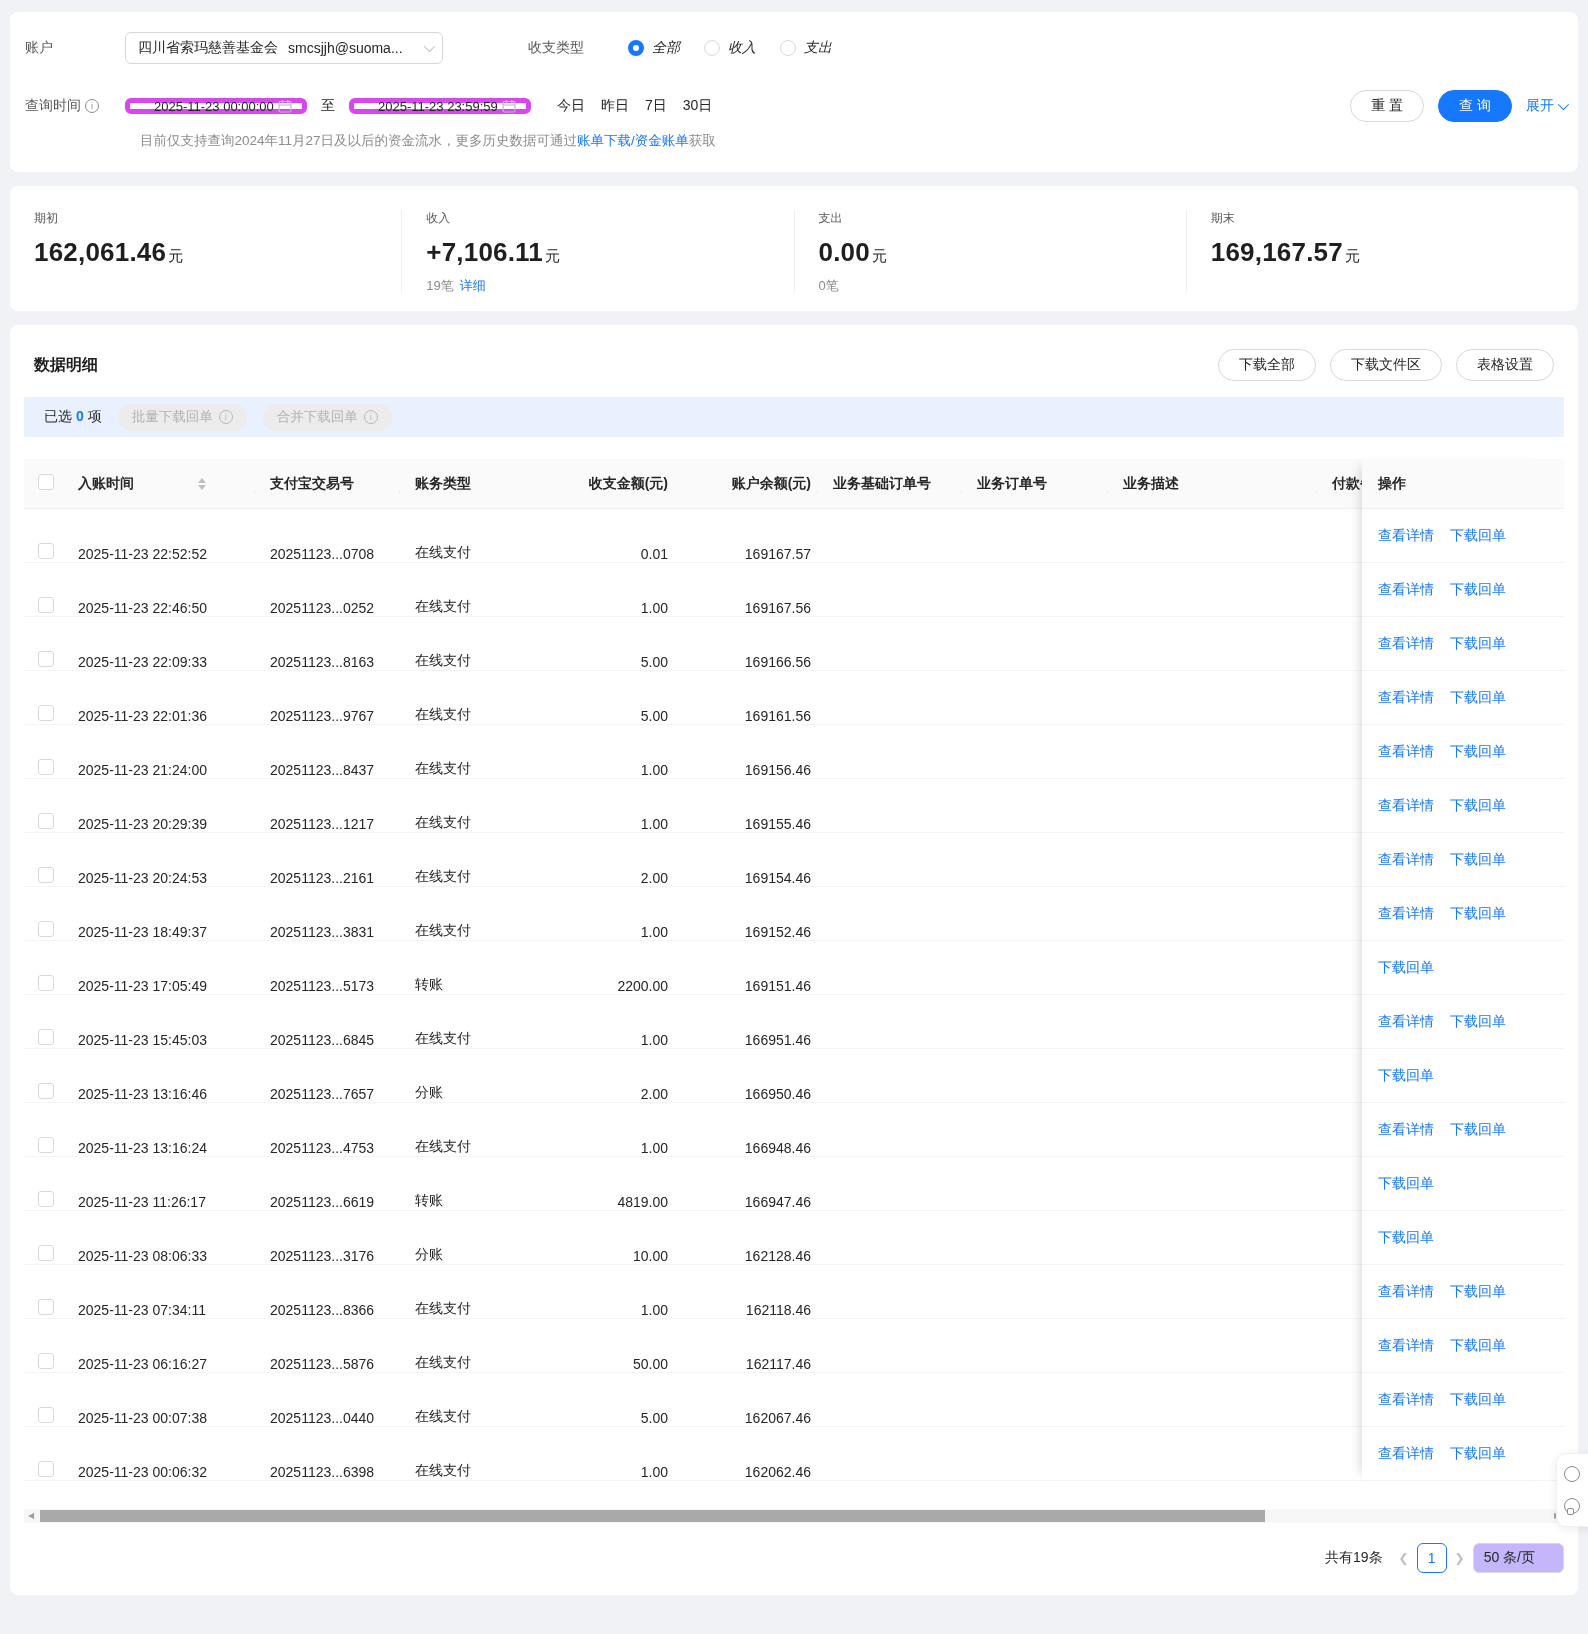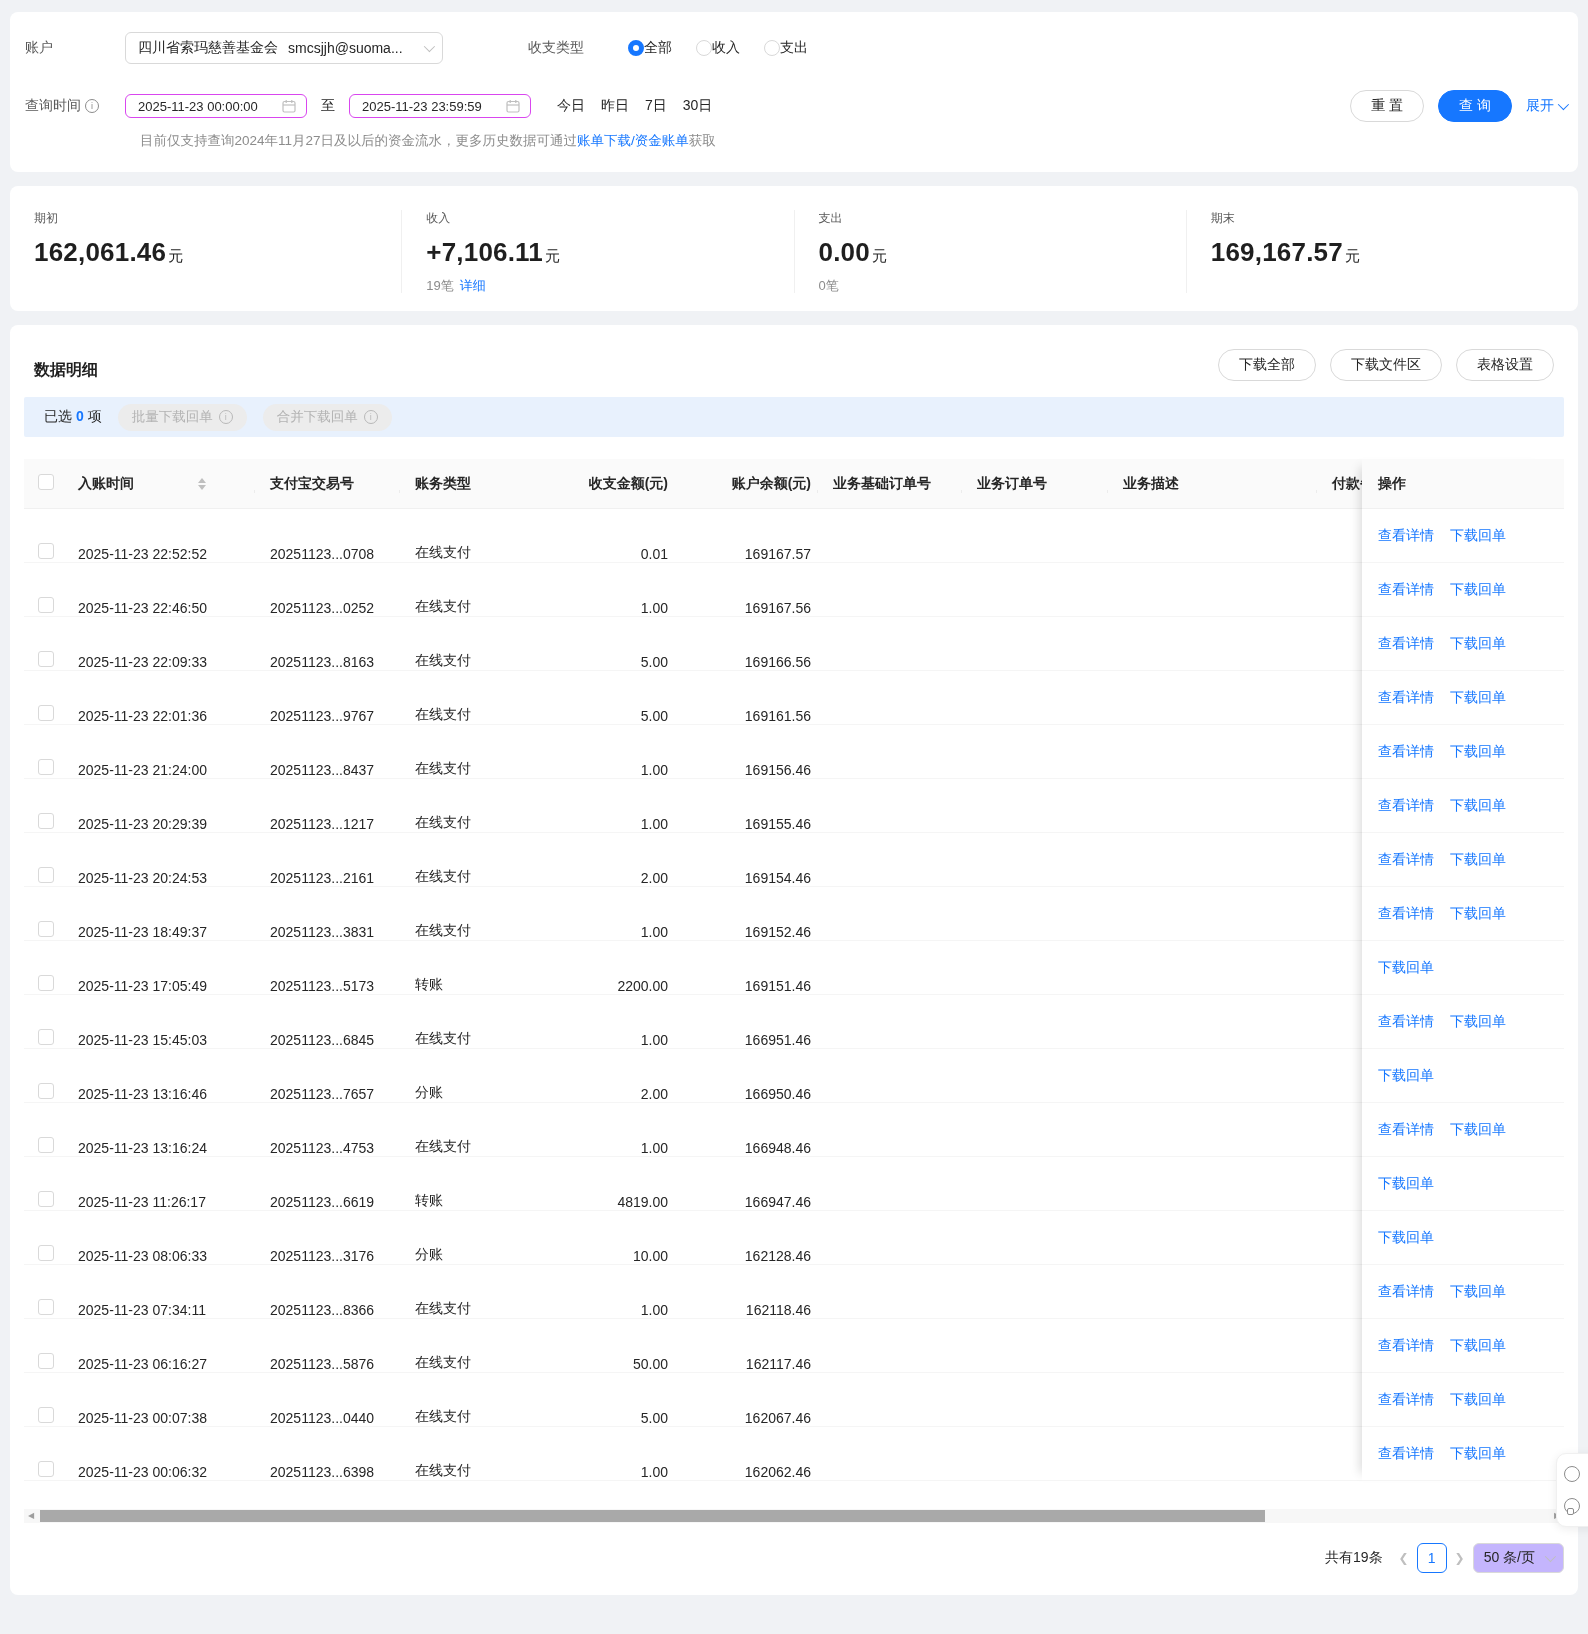--- a/index.html
+++ b/index.html
@@ -11,24 +11,24 @@
   .filter-card { margin-top:12px; padding:20px 12px 22px 15px; }
   .frow { display:flex; align-items:center; }
   .frow + .frow { margin-top:26px; }
   .flabel { width:100px; color:#595959; flex:none; display:flex; align-items:center; gap:4px; }
   .account-select { width:318px; height:32px; border:1px solid #d9d9d9; border-radius:6px; display:flex; align-items:center; padding:0 10px 0 12px; gap:10px; background:#fff; cursor:pointer; }
   .account-select .name { color:#262626; }
   .account-select .email { color:#262626; flex:1; }
   .chev { width:8px; height:8px; border-right:1.5px solid #bfbfbf; border-bottom:1.5px solid #bfbfbf; transform:rotate(45deg) translateY(-2px); flex:none; }
   .type-group { display:flex; align-items:center; margin-left:85px; }
   .type-group .flabel { width:auto; margin-right:44px; }
-  .radio-opt { display:flex; align-items:center; margin-right:24px; cursor:pointer; }
+  .radio-opt { display:flex; align-items:center; gap:8px; margin-right:24px; cursor:pointer;font-style:italic; }
   .radio { width:16px; height:16px; border-radius:50%; border:1px solid #d9d9d9; background:#fff; flex:none; }
   .radio.on { border:5px solid #1677ff; }
-  .date-input { width:182px; height:24px; border:1px solid #d946ef; border-radius:6px; display:flex; align-items:center; padding:0 10px 0 12px; background:#fff; font-size:13px; color:#262626; }
+  .date-input { width:182px; height:16px; border:5px solid #d946ef; border-radius:6px; display:flex; align-items:center; padding:0 10px 0 24px; background:#fff; font-size:13px; color:#262626; }
   .date-input .dval { flex:1; }
   .sep-to { margin:0 14px; color:#262626; }
   .quick { margin-left:26px; display:flex; gap:16px; color:#262626; }
   .quick span { cursor:pointer; }
   .fbtns { margin-left:auto; display:flex; align-items:center; gap:14px; }
   .btn-pill { height:32px; padding:0 20px; border-radius:16px; border:1px solid #d9d9d9; background:#fff; color:#262626; font-size:14px; display:flex; align-items:center; cursor:pointer; }
   .btn-primary { background:#1677ff; border-color:#1677ff; color:#fff; }
   .link { color:#1677ff; cursor:pointer; }
   .expand { display:flex; align-items:center; gap:4px; color:#1677ff; cursor:pointer; }
   .expand .chev { border-color:#1677ff; }
@@ -41,21 +41,21 @@
   .sum-col { flex:1; padding:0 24px; }
   .sum-col + .sum-col { border-left:1px solid #f0f0f0; }
   .sum-label { color:#595959; font-size:12px; }
   .sum-value { margin-top:10px; font-size:26px; font-weight:600; color:#1f1f1f; letter-spacing:.2px; }
   .sum-value .unit { font-size:15px; font-weight:400; margin-left:2px; }
   .sum-sub { margin-top:9px; font-size:13px; color:#8c8c8c; height:16px; }
   .sum-sub .link { margin-left:6px; }
 
   
   .table-card { margin-top:14px; padding:24px 14px 22px; }
-  .tc-head { display:flex; align-items:flex-end; padding:0 10px; }
+  .tc-head { display:flex; align-items:center; padding:0 10px; }
   .tc-title { font-size:16px; font-weight:600; color:#1f1f1f; }
   .tc-btns { margin-left:auto; display:flex; gap:14px; }
   .sel-bar { margin-top:16px; height:40px; background:#e8f1fd; border-radius:2px; display:flex; align-items:center; padding:0 20px; }
   .sel-text { color:#262626; }
   .sel-text b { color:#1677ff; font-weight:600; margin:0 4px; }
   .pill-disabled { margin-left:16px; height:27px; padding:0 14px; border-radius:14px; background:#ececec; color:#b3b3b3; display:flex; align-items:center; gap:6px; font-size:13.5px; cursor:not-allowed; }
   .pill-disabled .icon-info { border-color:#b9b9b9; color:#b9b9b9; }
 
   .table-wrap { position:relative; margin-top:22px; }
   .thead { display:flex; align-items:center; height:50px; background:#fafafa; border-bottom:1px solid #f0f0f0; font-weight:600; color:#262626; }

